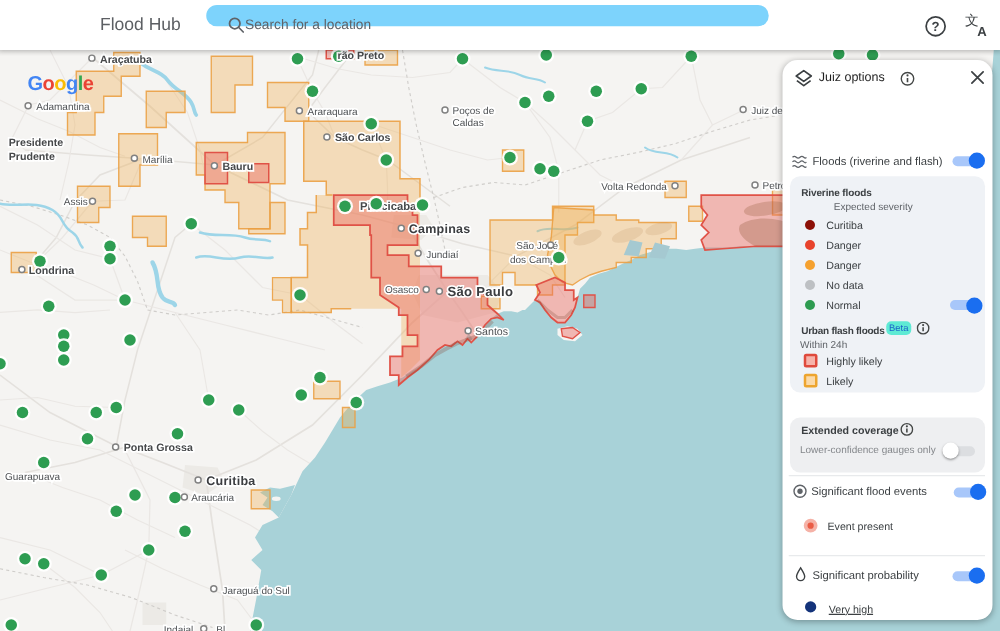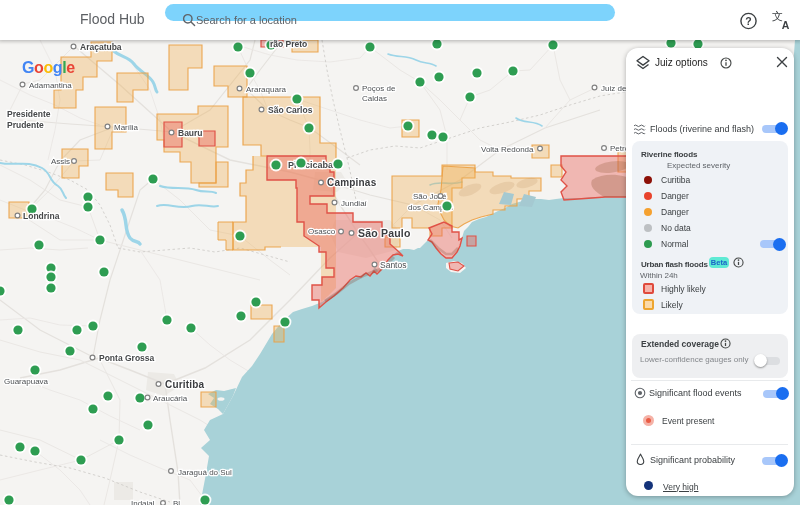--- a/index.html
+++ b/index.html
@@ -380,21 +380,21 @@
   <div class="ptxt" style="left:35px;top:159px;">Danger</div>
   <div class="dot" style="left:17.5px;top:176px;width:8px;height:8px;background:#bdc0c3;"></div>
   <div class="ptxt" style="left:35px;top:175px;">No data</div>
   <div class="dot" style="left:17.5px;top:192px;width:8px;height:8px;background:#2d9b50;"></div>
   <div class="ptxt" style="left:35px;top:191px;">Normal</div>
   <div class="tog" style="left:134px;top:189.5px;">
       <div class="tr"></div>
       <div class="kn"></div>
     </div>
   <div class="ptxt" style="left:15px;top:212px;font-size:8px;font-weight:bold;letter-spacing:-0.2px;">Urban flash floods</div>
-  <div style="position:absolute;left:83px;top:209px;width:20px;height:11px;background:#5eead4;border-radius:4px;text-align:center;font-size:7.5px;color:#1a63c8;font-weight:bold;line-height:11px;">Beta</div>
+  <div style="position:absolute;left:83px;top:209px;width:20px;height:11px;background:#5eead4;border-radius:4px;text-align:center;font-size:7.5px;color:#1a63c8;font-weight:normal;line-height:11px;">Beta</div>
   <svg width="11" height="11" style="position:absolute;left:107px;top:209px" viewBox="0 0 14 14">
       <circle cx="7" cy="7" r="5.8" fill="none" stroke="#444746" stroke-width="1.4"></circle>
       <line x1="7" y1="6.2" x2="7" y2="10.2" stroke="#444746" stroke-width="1.6"></line>
       <circle cx="7" cy="3.9" r="1.1" fill="#444746"></circle>
     </svg>
   <div class="ptxt" style="left:14px;top:222.5px;font-size:8px;color:#5f6368;">Within 24h</div>
   <div style="position:absolute;left:17px;top:235px;width:7px;height:7px;border:2px solid #df4a3c;border-radius:2px;background:#f6b3aa;"></div>
   <div class="ptxt" style="left:35px;top:236px;">Highly likely</div>
   <div style="position:absolute;left:17px;top:251px;width:7px;height:7px;border:2px solid #eda52f;border-radius:2px;background:#fbdaa8;"></div>
   <div class="ptxt" style="left:35px;top:252px;">Likely</div>

